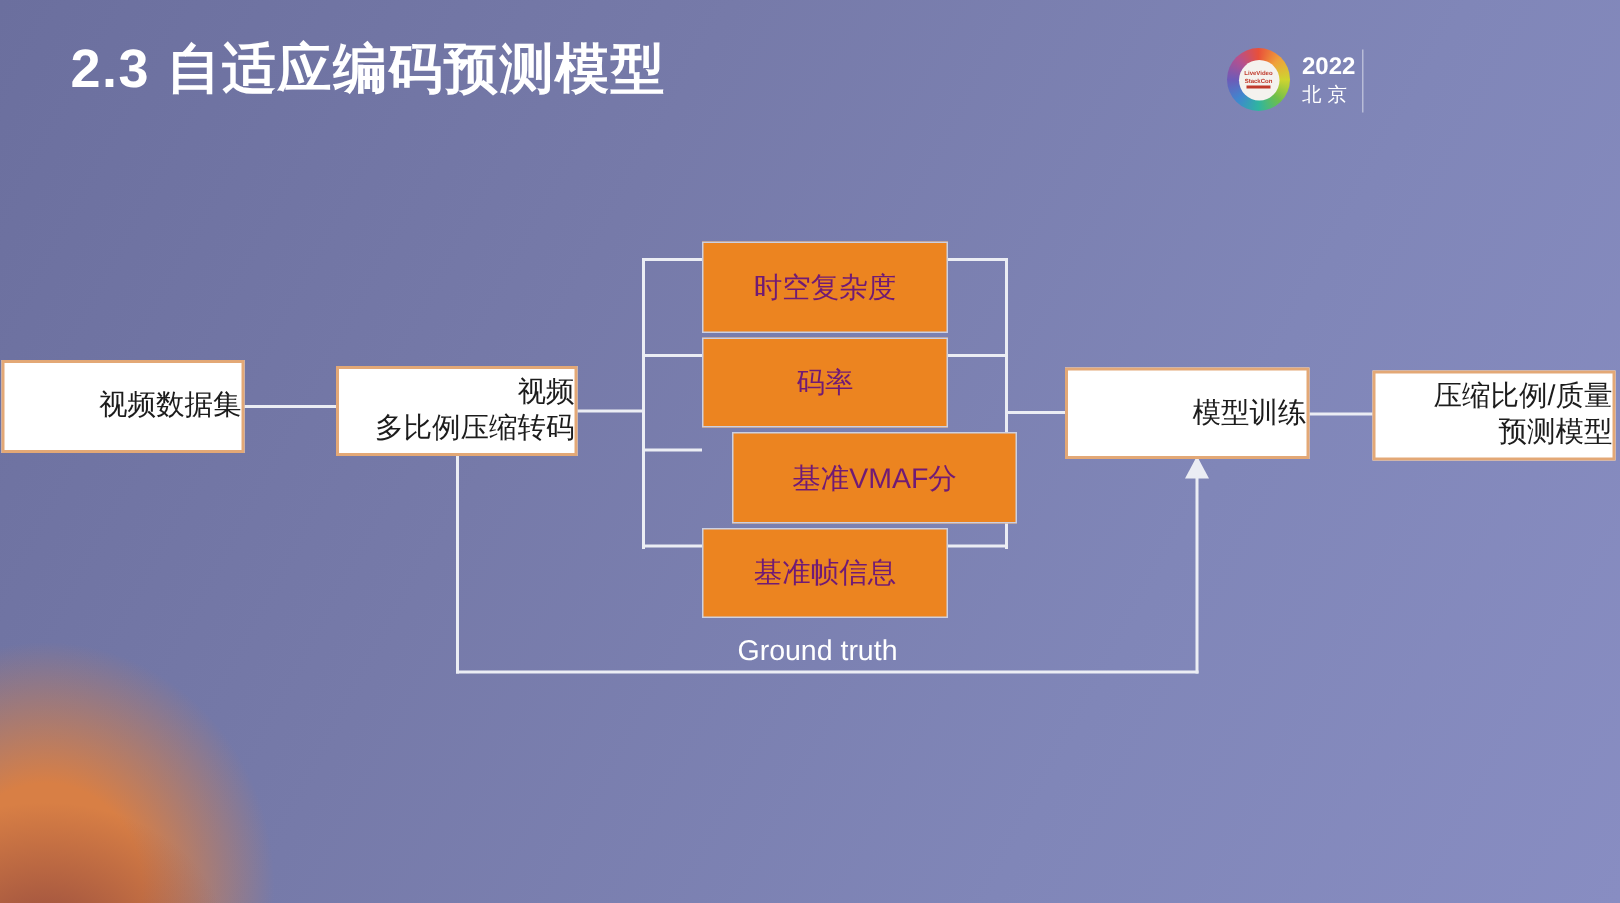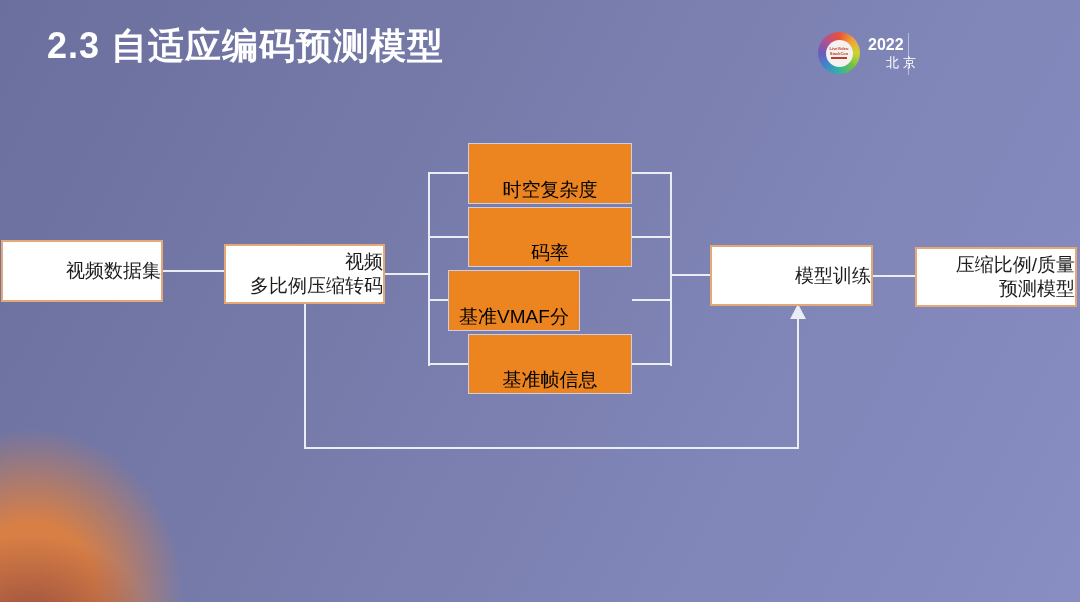--- a/index.html
+++ b/index.html
@@ -37,21 +37,21 @@
     background:conic-gradient(#e8503a,#f0a03a,#cfd430,#6fbf4a,#2fb5a0,#3f87cf,#6d5bb8,#b4508f,#e8503a);
     display:flex; align-items:center; justify-content:center;
   }
   .badge-inner { width:27px; height:27px; border-radius:50%; background:#f4f2ee;
     display:flex; flex-direction:column; align-items:center; justify-content:center; line-height:1.1; }
   .badge-inner span { font-size:4px; color:#c0392b; font-weight:bold; white-space:nowrap; }
   .badge-bar { width:16px; height:2px; background:#c0392b; margin-top:1px; }
 
   .year-city { position:absolute; left:868px; top:36px; color:#ffffff; text-align:left; }
   .year { font-size:16px; font-weight:bold; line-height:1.1; }
-  .city { font-size:13px; letter-spacing:4px; line-height:1.4;margin-left:18px; }
+  .city { font-size:13px; letter-spacing:4px; line-height:1.4; }
 
   .header-divider { position:absolute; left:908px; top:33px; width:1px; height:42px;
     background:rgba(255,255,255,0.45); }
 
   .brand { position:absolute; left:932px; top:34px; color:#ffffff; }
   .brand-line { font-size:17px; letter-spacing:0.2px; white-space:nowrap; display:flex; align-items:center; }
   .play-glyph { display:inline-block; width:0; height:0; margin-right:1px;
     border-left:10px solid #ffffff; border-top:6px solid transparent; border-bottom:6px solid transparent; }
   .o-glyph { font-size:15px; line-height:1; position:relative; top:1px; }
   .brand-bold { font-weight:bold; }
@@ -59,32 +59,32 @@
     white-space:nowrap; text-align:center; }
 
   
   .wbox {
     position:absolute; background:#ffffff; border:2px solid #e3a876;
     display:flex; flex-direction:column; align-items:flex-end; justify-content:center;
     font-size:19px; color:#1c1c1c; line-height:1.25; text-align:center; z-index:2;
   }
   .obox {
     position:absolute; background:#ec8420; border:1px solid #ccd0e2;
-    display:flex; align-items:flex-end; justify-content:center;
-    font-size:19px; color:#000000; text-align:center; z-index:2;
+    display:flex; align-items:center; justify-content:center;
+    font-size:19px; color:#701a75; text-align:center; z-index:2;margin-top:18px;
   }
 
   #box-dataset   { left:1px;   top:240px; width:162px; height:62px; }
   #box-transcode { left:224px; top:244px; width:161px; height:60px; }
   #box-training  { left:710px; top:245px; width:163px; height:61px; }
   #box-output    { left:915px; top:247px; width:162px; height:60px; }
 
   #feat-0 { left:468px; top:143px; width:164px; height:61px; }
   #feat-1 { left:468px; top:207px; width:164px; height:60px; }
-  #feat-2 { left:448px; top:270px; width:132px; height:61px; }
+  #feat-2 { left:488px; top:270px; width:190px; height:61px; }
   #feat-3 { left:468px; top:334px; width:164px; height:60px; }
 
   
   .hline { position:absolute; height:2px; background:#ebedf4; z-index:1; }
   .vline { position:absolute; width:2px;  background:#ebedf4; z-index:1; }
 
   #ln-ds-tc   { left:163px; top:270px; width:61px; }
   #ln-tc-brk  { left:385px; top:273px; width:44px; }
   #brk-l      { left:428px; top:173px; height:193px; }
   #stub-l0 { left:428px; top:172px; width:40px; } 
@@ -179,14 +179,15 @@
   <div class="hline" id="stub-r2"></div>
   <div class="hline" id="stub-r3"></div>
   <div class="vline" id="brk-r"></div>
   <div class="hline" id="ln-brk-tr"></div>
   <div class="hline" id="ln-tr-out"></div>
 
   <div class="vline" id="gt-v-left"></div>
   <div class="hline" id="gt-h"></div>
   <div class="vline" id="gt-v-right"></div>
   <div id="gt-arrowhead"></div>
+  <div class="gt-label">Ground truth</div>
 
 </div>
 
 </body></html>

